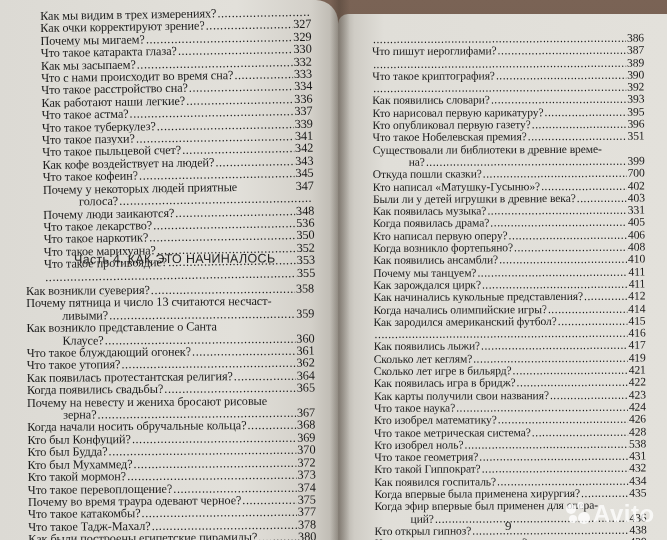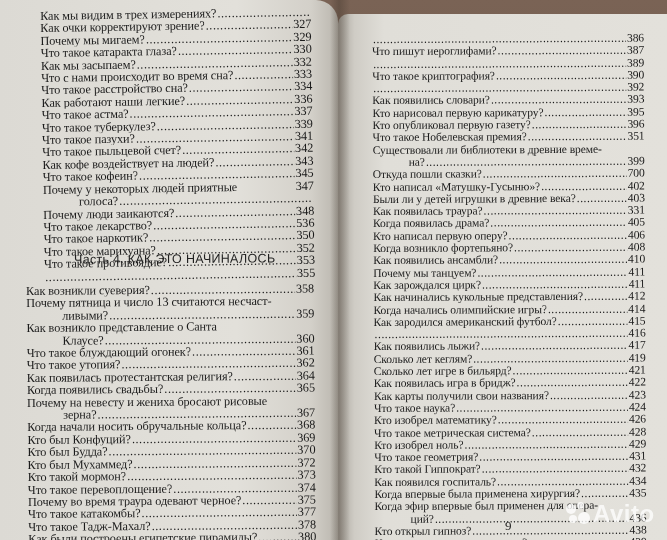--- a/index.html
+++ b/index.html
@@ -363,21 +363,21 @@
       <span class="t">Кто написал «Матушку-Гусыню»?</span>
       <span class="dots"></span>
       <span class="p">402</span>
     </div>
     <div class="entry">
       <span class="t">Были ли у детей игрушки в древние века?</span>
       <span class="dots"></span>
       <span class="p">403</span>
     </div>
     <div class="entry">
-      <span class="t">Как появилась траура?</span>
+      <span class="t">Как появилась музыка?</span>
       <span class="dots"></span>
       <span class="p">331</span>
     </div>
     <div class="entry">
       <span class="t">Когда появилась драма?</span>
       <span class="dots"></span>
       <span class="p">405</span>
     </div>
     <div class="entry">
       <span class="t">Кто написал первую оперу?</span>
@@ -459,21 +459,21 @@
       <span class="p">426</span>
     </div>
     <div class="entry">
       <span class="t">Что такое метрическая система?</span>
       <span class="dots"></span>
       <span class="p">428</span>
     </div>
     <div class="entry">
       <span class="t">Кто изобрел ноль?</span>
       <span class="dots"></span>
-      <span class="p">429</span>
+      <span class="p">538</span>
     </div>
     <div class="entry">
       <span class="t">Что такое геометрия?</span>
       <span class="dots"></span>
       <span class="p">431</span>
     </div>
     <div class="entry">
       <span class="t">Кто такой Гиппократ?</span>
       <span class="dots"></span>
       <span class="p">432</span>

